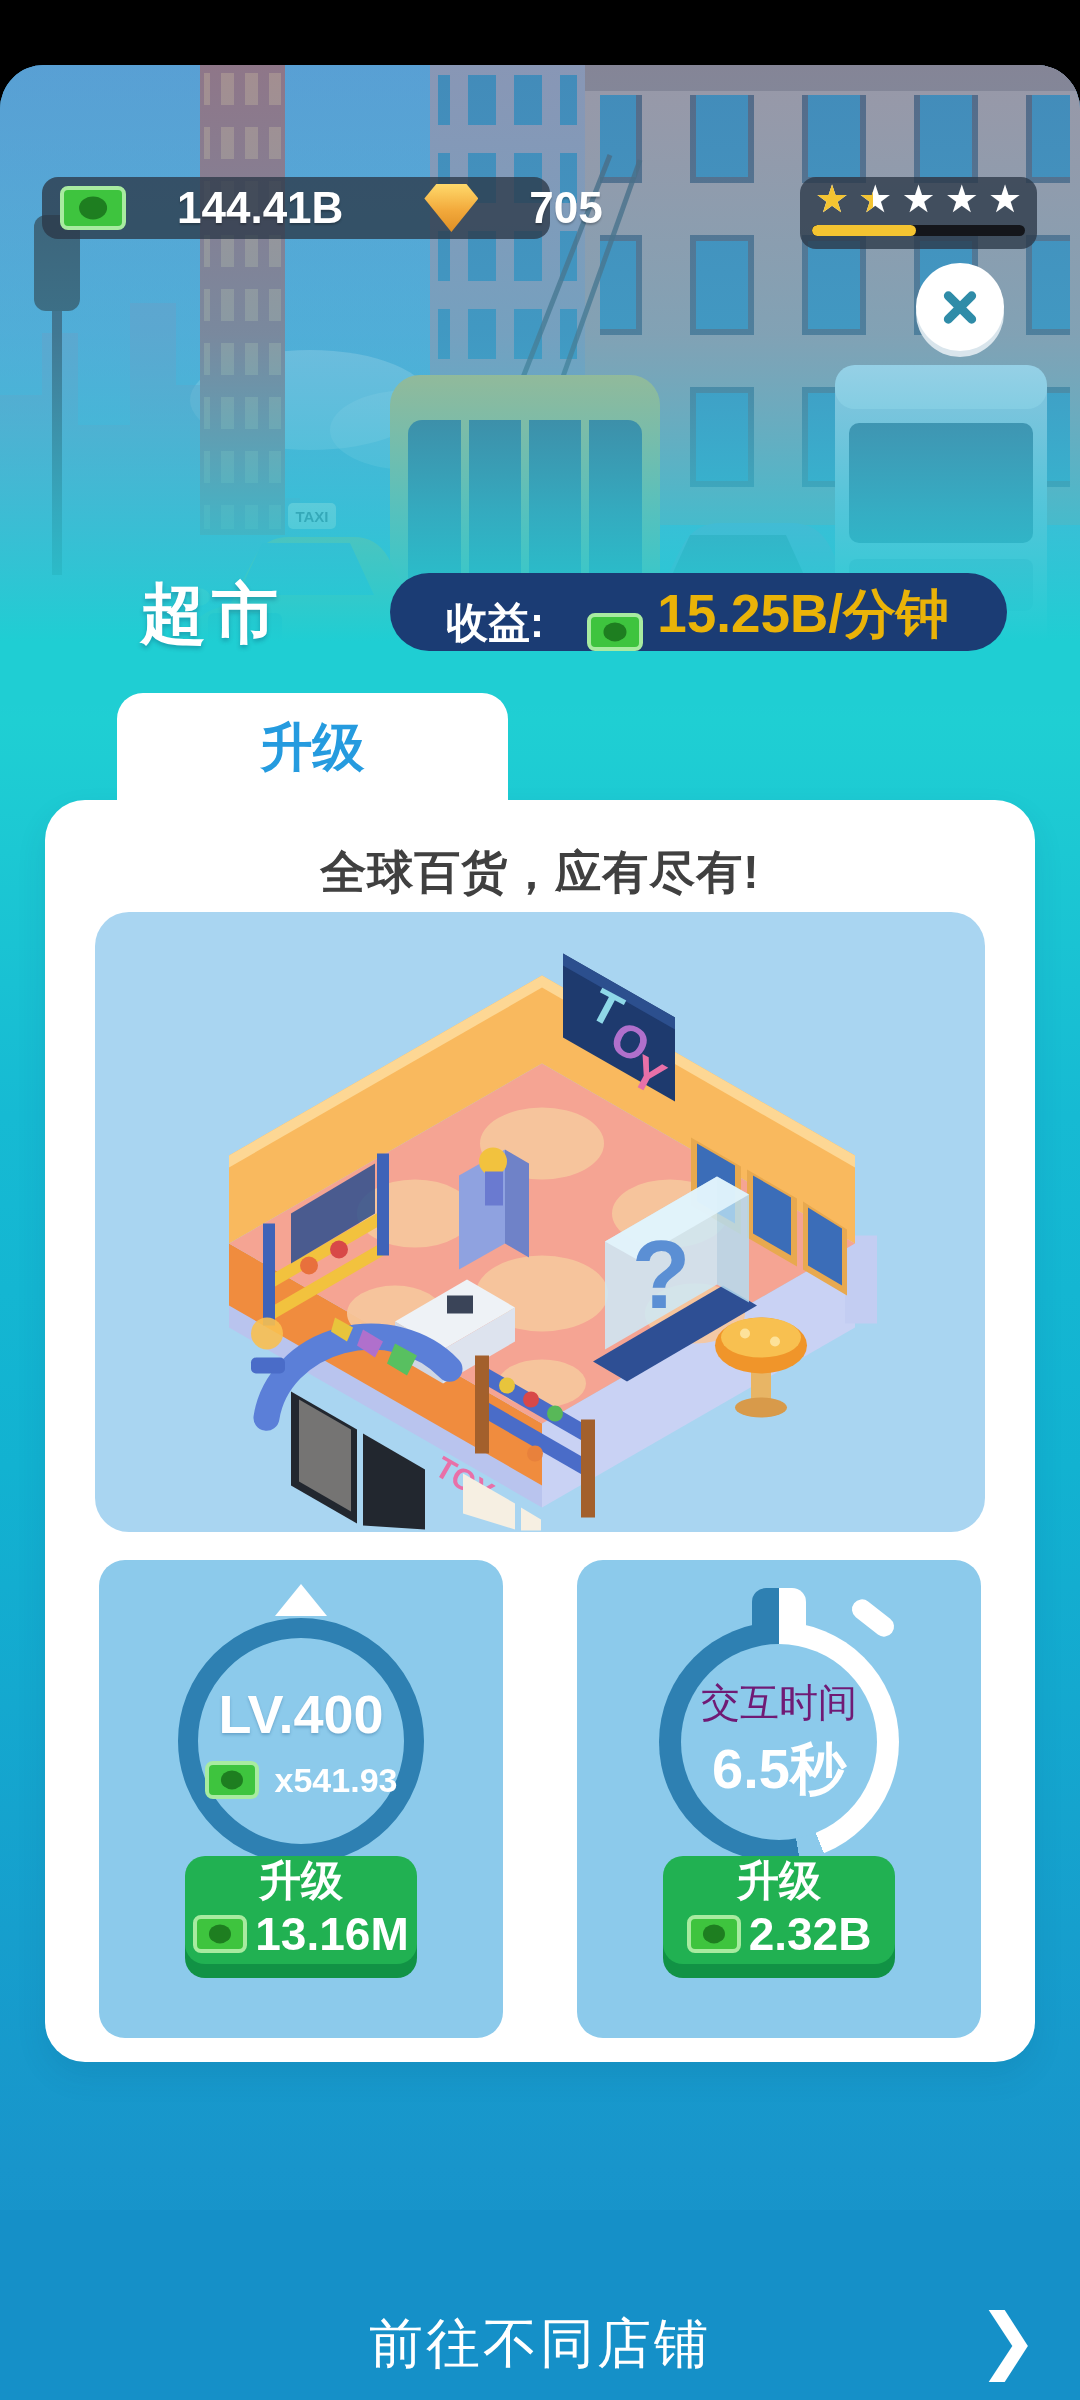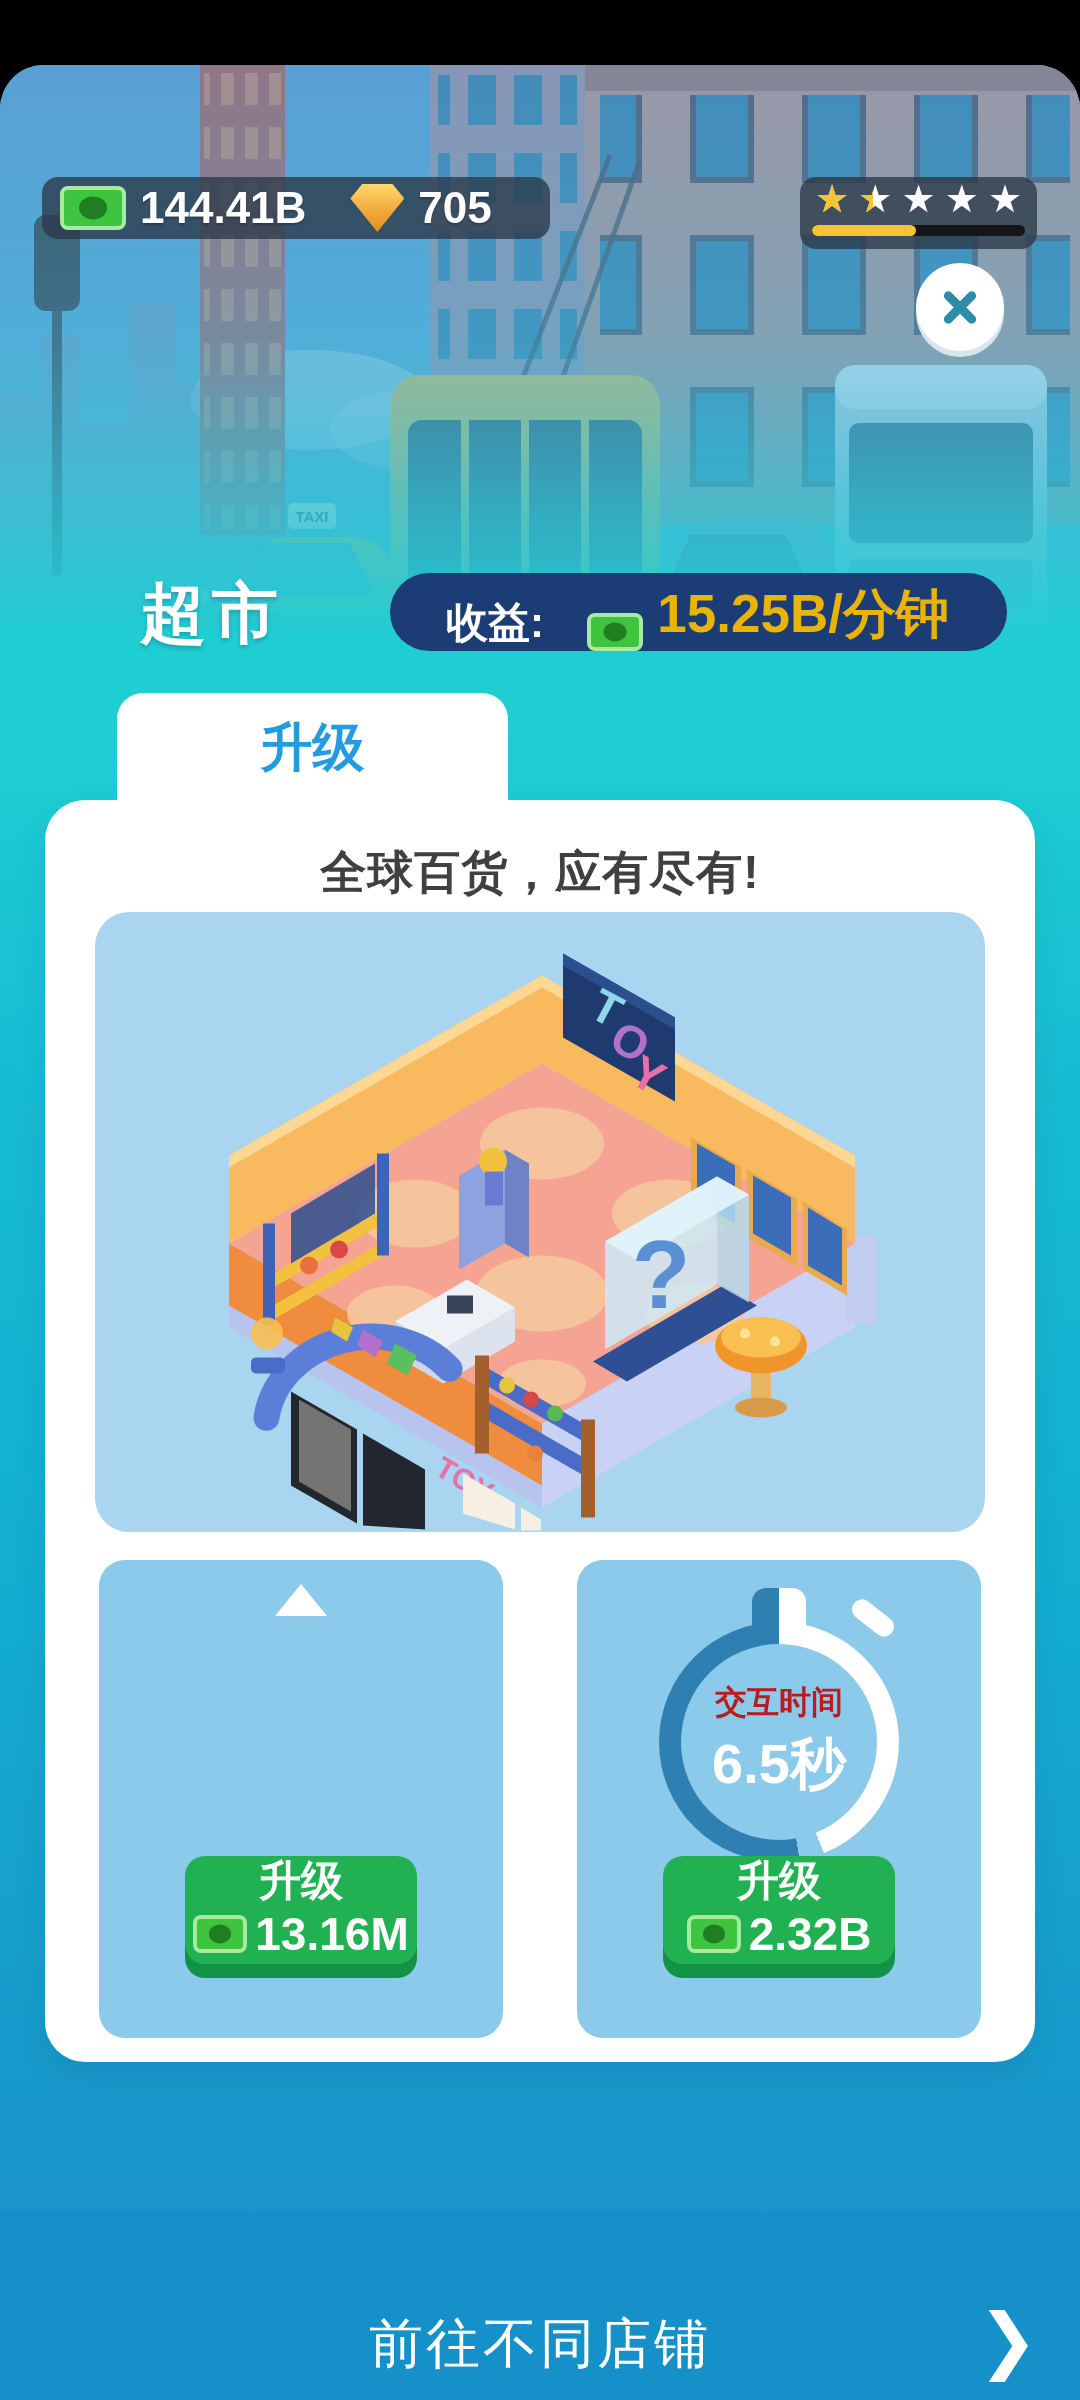--- a/index.html
+++ b/index.html
@@ -5,21 +5,21 @@
   html,body{margin:0;padding:0;background:#000;}
   *{box-sizing:border-box;font-family:"Liberation Sans","DejaVu Sans",sans-serif;}
   .screen{position:relative;width:1080px;height:2400px;background:#000;overflow:hidden;}
   .status-bar{position:absolute;top:0;left:0;width:1080px;height:65px;background:#000;}
   .viewport{position:absolute;top:65px;left:0;width:1080px;height:2335px;overflow:hidden;
     border-radius:44px 44px 0 0;
     background:linear-gradient(180deg,#4f9cd4 0%,#3fb0da 17%,#22c7d6 24%,#1fcfd3 28%,#16bad3 45%,#12b2d1 60%,#1895cb 90%,#1590c8 100%);}
   .scene{position:absolute;top:0;left:0;width:1080px;height:640px;z-index:1;}
 
   
-  .hud-panel{position:absolute;background:rgba(44,57,72,.78);border-radius:16px;z-index:10;}
+  .hud-panel{position:absolute;background:rgba(44,57,72,.78);border-radius:16px;z-index:10;gap:37px;}
   .currency-panel{left:42px;top:112px;width:508px;height:62px;display:flex;align-items:center;padding-left:18px;}
   .hud-value{color:#fff;font-size:44px;font-weight:bold;margin-left:14px;text-shadow:0 2px 2px rgba(0,0,0,.25);}
   .money{display:inline-block;background:#3ec43e;border:4px solid #a8eba0;border-radius:8px;position:relative;flex:none;}
   .money::after{content:"";position:absolute;left:50%;top:50%;width:48%;height:64%;transform:translate(-50%,-50%);background:#1e7e20;border-radius:50%;}
   .money.lg{width:66px;height:44px;}
   .money.md{width:56px;height:38px;}
   .money.sm{width:54px;height:38px;}
   .diamond{width:54px;height:48px;margin-left:44px;flex:none;
     background:linear-gradient(180deg,#ffd96b,#f2a93b 55%,#e08f25);
     clip-path:polygon(22% 0,78% 0,100% 30%,50% 100%,0 30%);
@@ -66,21 +66,21 @@
   .mult-row{display:flex;align-items:center;margin-top:16px;}
   .mult-value{color:#fff;font-size:34px;font-weight:bold;margin-left:16px;}
   .stopwatch{position:relative;width:240px;height:240px;margin:62px auto 0;}
   .sw-ring{width:240px;height:240px;border-radius:50%;
     background:conic-gradient(from 0deg,#ffffff 0deg 158deg,#8ccaeb 158deg 170deg,#2e80b2 170deg 360deg);}
   .sw-inner{position:absolute;inset:22px;border-radius:50%;background:#8ccaeb;
     display:flex;flex-direction:column;align-items:center;justify-content:center;}
   .sw-stem{position:absolute;top:-34px;left:50%;transform:translateX(-50%);width:54px;height:46px;border-radius:14px 14px 4px 4px;
     background:linear-gradient(90deg,#2e80b2 50%,#fff 50%);}
   .sw-knob{position:absolute;top:-14px;right:2px;width:48px;height:20px;border-radius:10px;background:#fff;transform:rotate(38deg);}
-  .sw-label{color:#b91c1c;font-size:32px;font-weight:bold;}
+  .sw-label{color:#701a75;font-size:39px;font-weight:normal;}
   .sw-value{color:#fff;font-size:56px;font-weight:bold;margin-top:2px;}
   .upg-btn{position:absolute;left:50%;transform:translateX(-50%);top:296px;width:232px;height:108px;border-radius:20px;
     background:#21b152;box-shadow:0 14px 0 #119245;border:none;cursor:pointer;
     display:flex;flex-direction:column;align-items:center;justify-content:center;}
   .btn-label{color:#fff;font-size:42px;font-weight:bold;line-height:1.05;}
   .btn-cost-row{display:flex;align-items:center;margin-top:4px;}
   .btn-cost{color:#fff;font-size:46px;font-weight:bold;margin-left:8px;}
 
   
   .footer-bar{position:absolute;left:0;top:2145px;width:1080px;height:190px;background:#1590c8;z-index:10;cursor:pointer;}
@@ -339,20 +339,27 @@
             <rect x="156" y="444" width="34" height="16" rx="5" fill="#4a6cc8"></rect>
             <text x="338" y="560" font-size="30" font-weight="bold" fill="#e870a8" transform="rotate(30 338 560)">TOY</text>
             <polygon points="368,560 420,590 420,616 368,600" fill="#f6efe2"></polygon>
             <polygon points="426,594 446,606 446,617 426,617" fill="#f6efe2"></polygon>
           </g>
         </svg>
       </div>
 
       <div class="upg-card upg-left">
         <div class="up-arrow"></div>
+        <div class="level-circle">
+          <div class="level-value">LV.400</div>
+          <div class="mult-row">
+            <span class="money sm"></span>
+            <span class="mult-value">x541.93</span>
+          </div>
+        </div>
         <button class="upg-btn">
           <span class="btn-label">升级</span>
           <span class="btn-cost-row">
             <span class="money sm"></span>
             <span class="btn-cost">13.16M</span>
           </span>
         </button>
       </div>
 
       <div class="upg-card upg-right">

